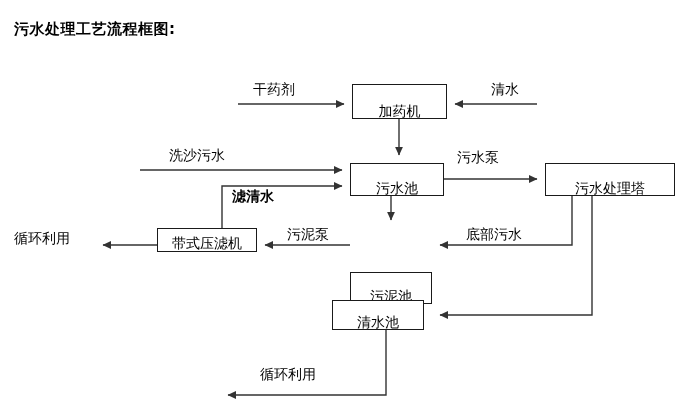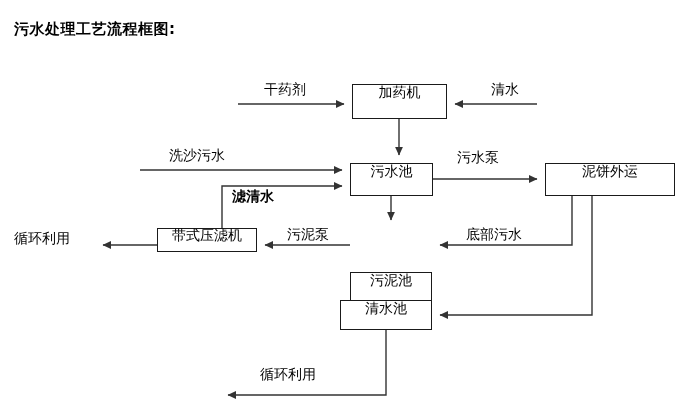--- a/index.html
+++ b/index.html
@@ -29,21 +29,21 @@
     left: 0;
     top: 0;
     width: 700px;
     height: 420px;
   }
   .node-box {
     position: absolute;
     border: 1px solid #1a1a1a;
     background: #ffffff;
     display: flex;
-    align-items: flex-start;
+    align-items: flex-end;
     justify-content: center;
     font-size: 14px;
     line-height: 1;
     white-space: nowrap;
     box-sizing: border-box;
   }
   .edge-label {
     position: absolute;
     font-size: 14px;
     line-height: 1;
@@ -90,41 +90,41 @@
       <path d="M572,196 L572,245 L440,245" marker-end="url(#arrowL)"></path>
       <path d="M592,196 L592,315 L440,315" marker-end="url(#arrowL)"></path>
       <path d="M386,330 L386,395 L228,395" marker-end="url(#arrowL)"></path>
     </g>
   </svg>
 
   <div class="node-box" style="left:352px; top:84px; width:95px; height:35px;">
     <span>加药机</span>
   </div>
 
-  <div class="node-box" style="left:350px; top:163px; width:83px; height:33px;">
+  <div class="node-box" style="left:350px; top:163px; width:94px; height:33px;">
     <span>污水池</span>
   </div>
 
   <div class="node-box" style="left:545px; top:163px; width:130px; height:33px;">
-    <span>泥饼外运</span>
+    <span>污水处理塔</span>
   </div>
 
   <div class="node-box" style="left:157px; top:228px; width:100px; height:24px;font-family:Liberation Serif, serif;">
     <span>带式压滤机</span>
   </div>
 
   <div class="node-box" style="left:350px; top:228px; width:82px; height:32px;margin-top:44px;">
     <span>污泥池</span>
   </div>
 
-  <div class="node-box" style="left:340px; top:300px; width:92px; height:30px;">
+  <div class="node-box" style="left:332px; top:300px; width:92px; height:30px;">
     <span>清水池</span>
   </div>
 
-  <div class="edge-label" style="left:264px; top:82px;">干药剂</div>
+  <div class="edge-label" style="left:253px; top:82px;">干药剂</div>
 
   <div class="edge-label" style="left:491px; top:82px;">清水</div>
 
   <div class="edge-label" style="left:169px; top:148px;">洗沙污水</div>
 
   <div class="edge-label" style="left:457px; top:150px;">污水泵</div>
 
   <div class="edge-label" style="left:232px; top:189px;font-weight:bold;">滤清水</div>
 
   <div class="edge-label" style="left:287px; top:227px;">污泥泵</div>

